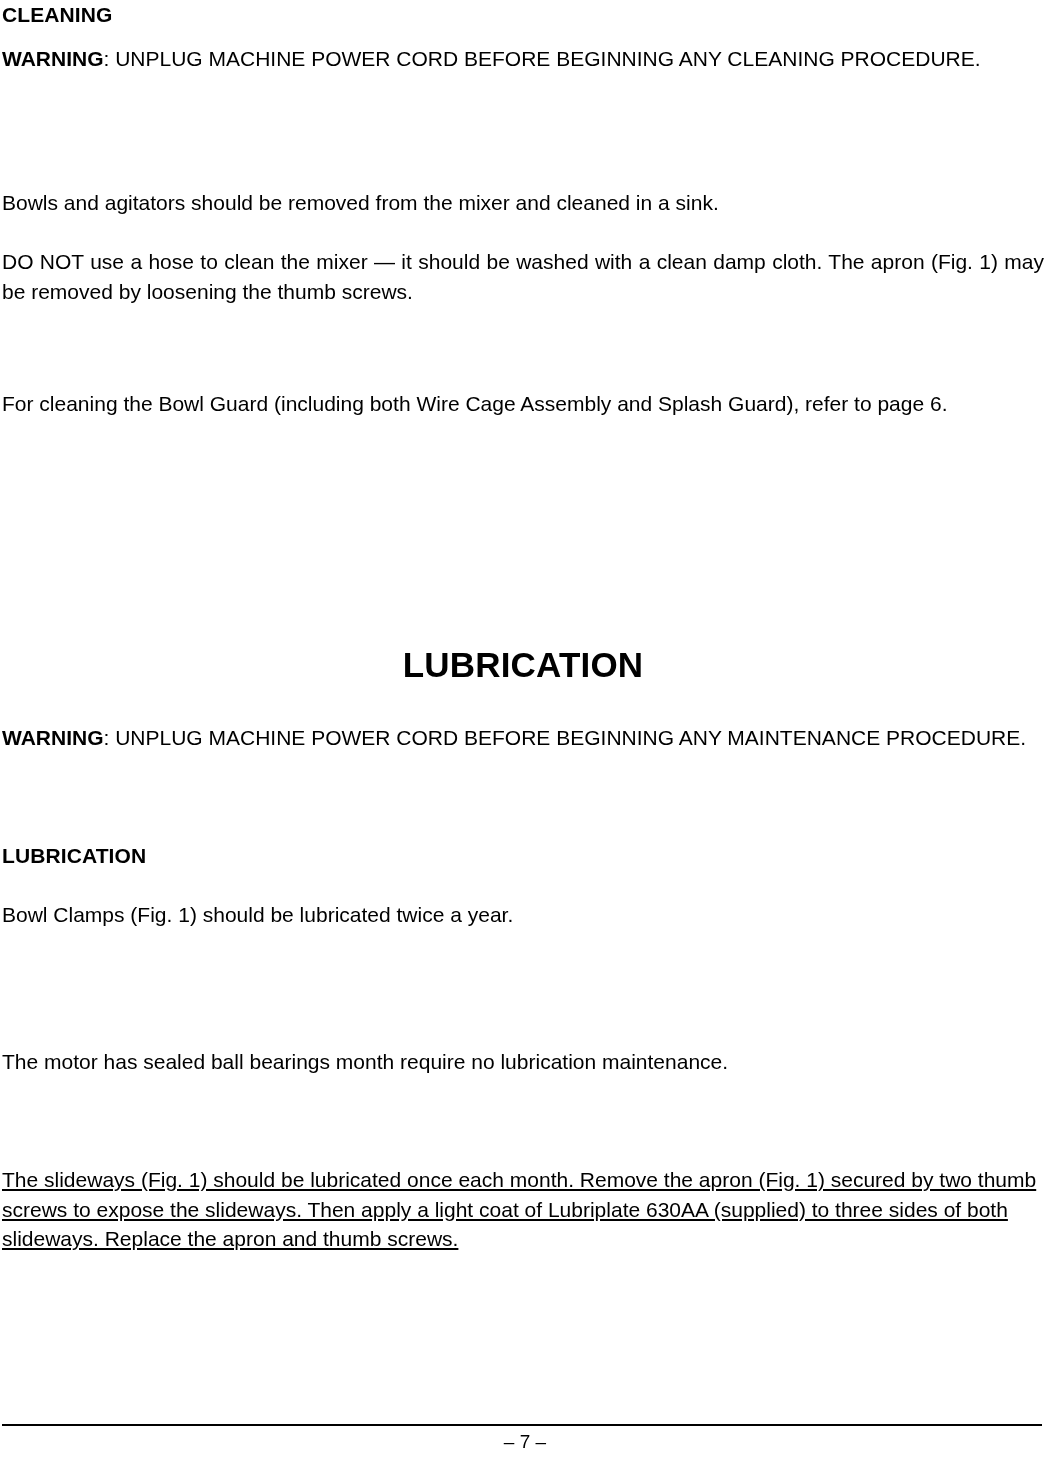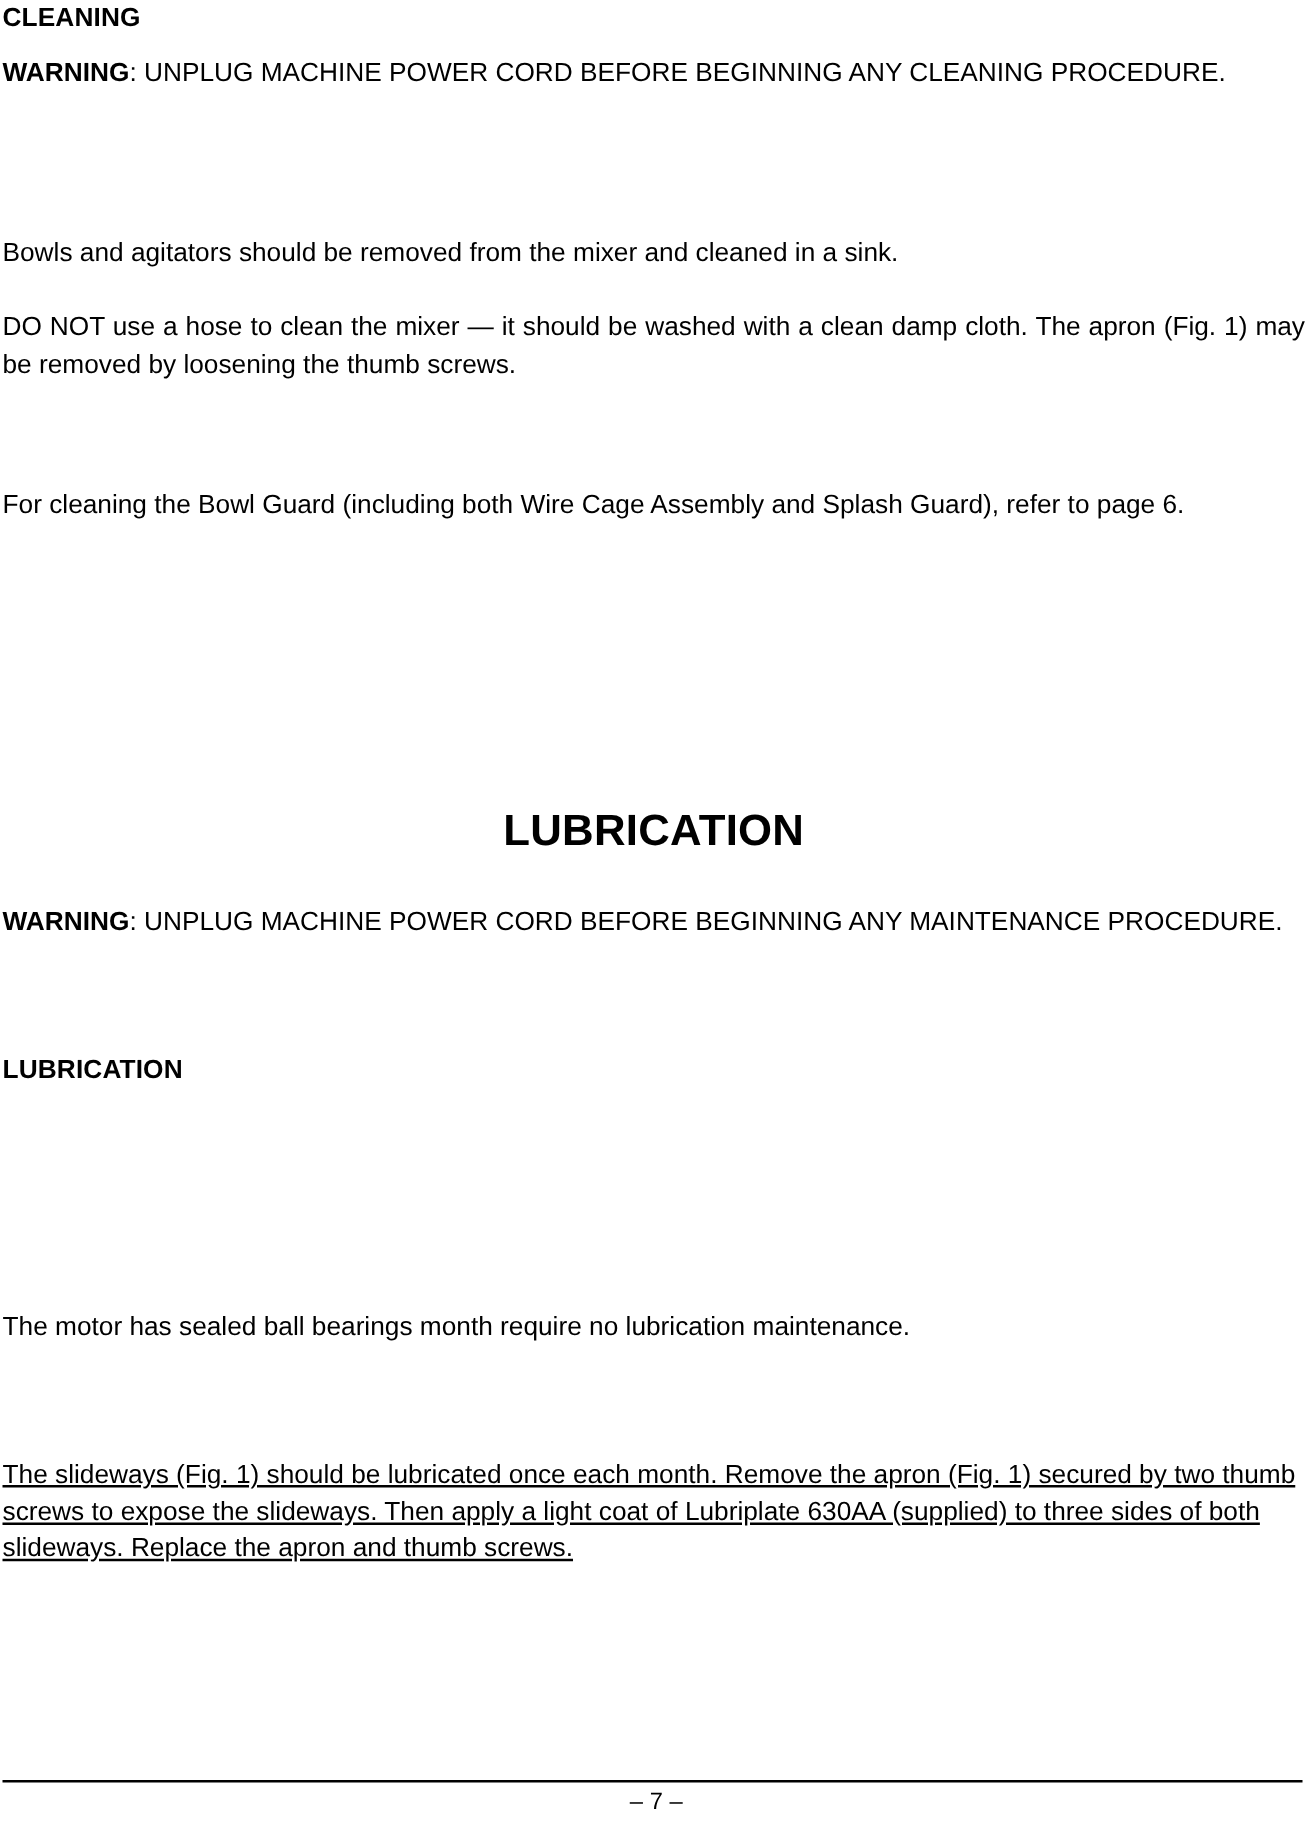--- a/index.html
+++ b/index.html
@@ -135,20 +135,23 @@
   </div>
 
   <div class="blk" id="blk-lubrication">
     <div class="sec-head">LUBRICATION</div>
   </div>
 
   <div class="blk" id="blk-maint-warning">
     <p class="para"><span class="warn">WARNING</span><span>:  UNPLUG MACHINE POWER CORD BEFORE BEGINNING ANY MAINTENANCE PROCEDURE.</span></p>
   </div>
 
+  <div class="blk" id="blk-p-bowlclamps">
+    <p class="para nojust">Bowl Clamps (Fig. 1) should be lubricated twice a year.</p>
+  </div>
 
 
   <div class="blk" id="blk-p-motor">
     <p class="para nojust">The motor has sealed ball bearings month require no lubrication maintenance.</p>
   </div>
 
 
   <div class="blk" id="blk-p-slideways">
     <p class="para lastfull">The slideways (Fig. 1) should be lubricated once each month.  Remove the apron (Fig. 1) secured by two thumb screws to expose the slideways.  Then apply a light coat of Lubriplate 630AA (supplied) to three sides of both slideways.  Replace the apron and thumb screws.</p>
   </div>

